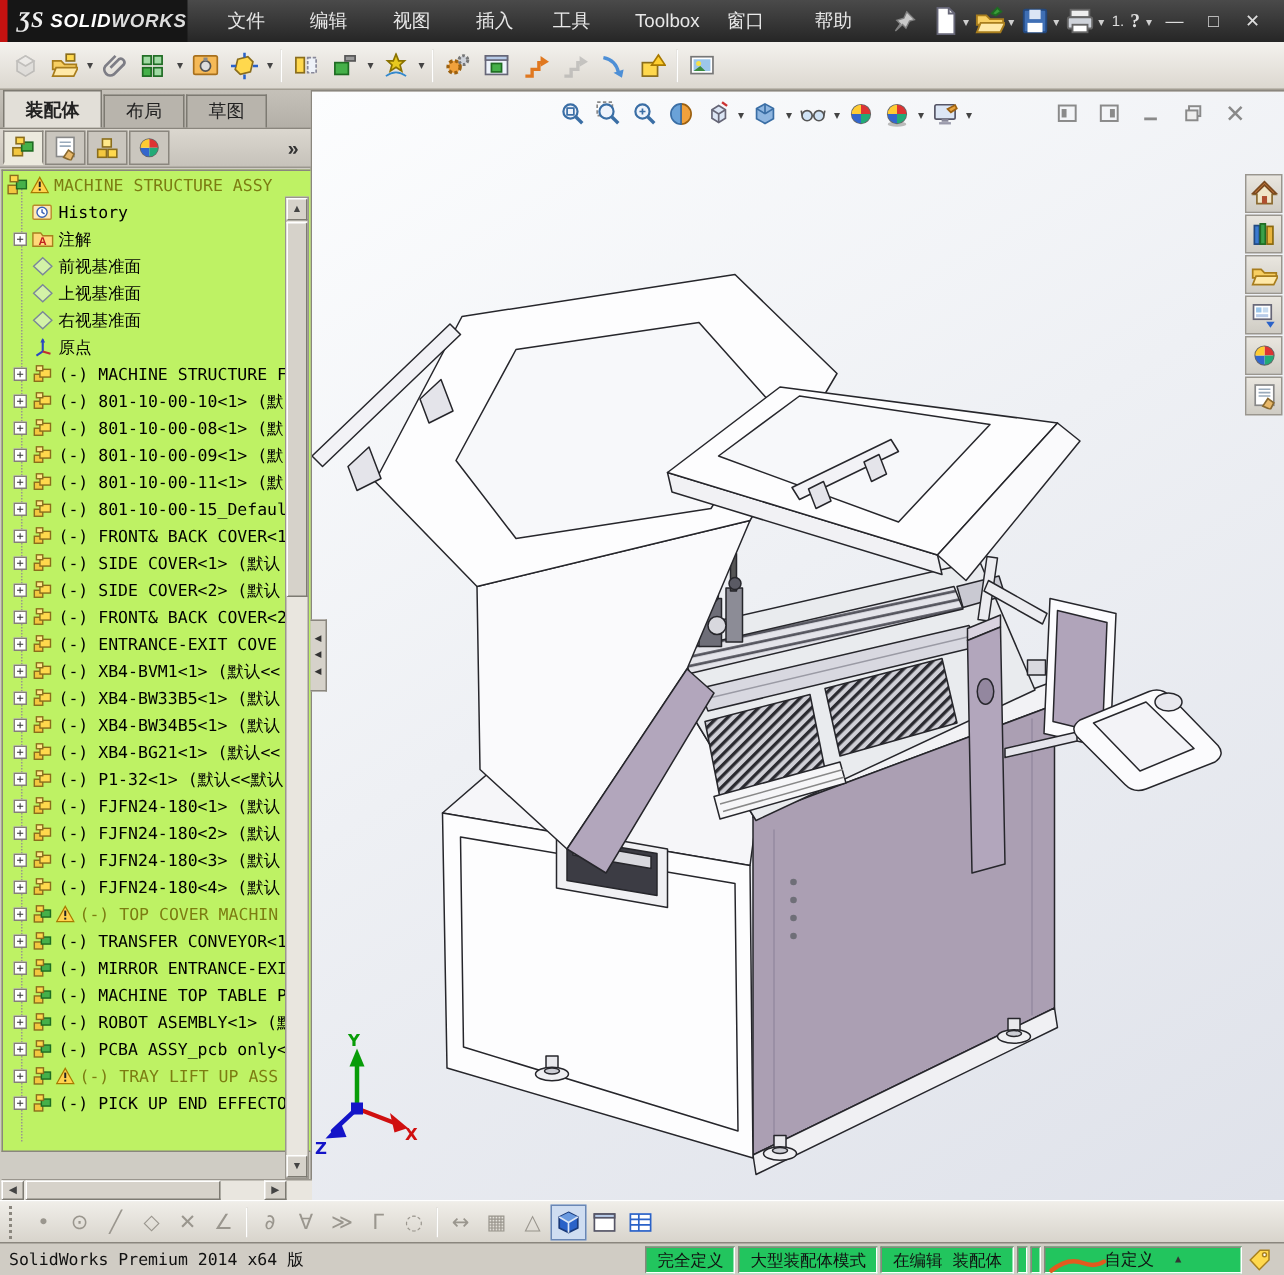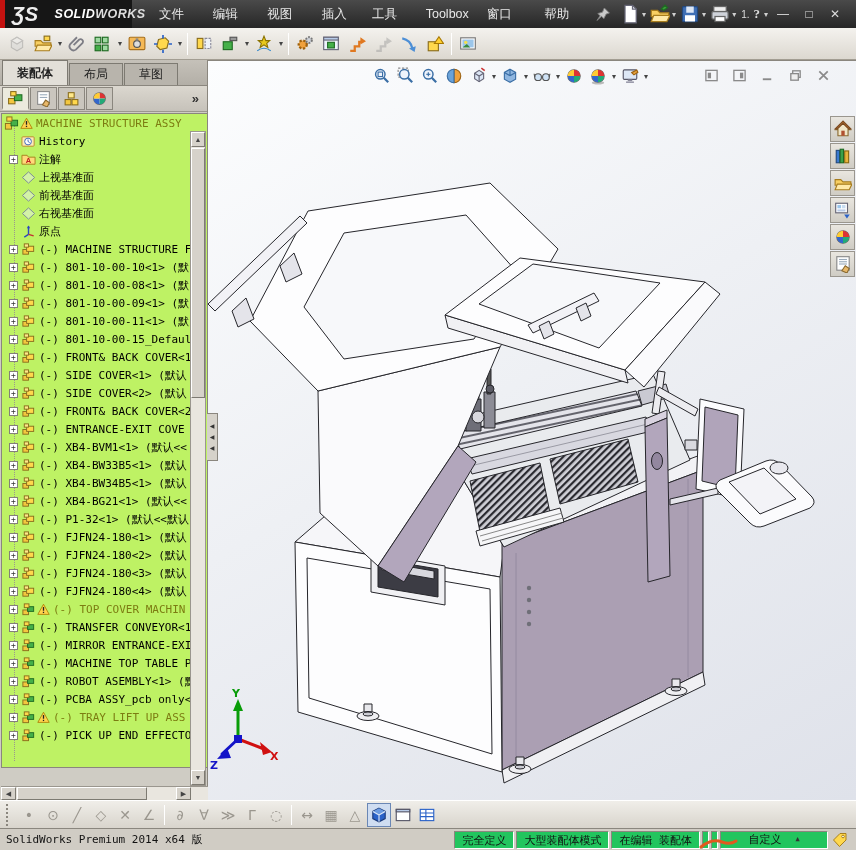--- a/index.html
+++ b/index.html
@@ -5,21 +5,21 @@
   html,body{margin:0;padding:0;background:#555;}
   *{box-sizing:border-box;}
   .w{position:relative;width:856px;height:850px;background:#d6d2ca;overflow:hidden;
      font-family:"Liberation Sans",sans-serif;font-size:12px;color:#111;}
   
   #titlebar{position:absolute;left:0;top:0;width:856px;height:28px;
     background:linear-gradient(#4a4a4a,#262626);display:flex;align-items:center;}
   #redstripe{position:absolute;left:0;top:0;width:5px;height:28px;background:#c41210;}
   #logo{height:28px;width:132px;background:#161616;color:#fff;display:flex;align-items:center;
     padding-left:12px;font-style:italic;font-weight:bold;letter-spacing:.5px;}
-  #logo .lg1{font-size:20px;margin-right:16px;color:#eee;}
+  #logo .lg1{font-size:15px;margin-right:4px;color:#eee;font-family:Liberation Serif, serif;}
   #logo .lg2{font-size:12.5px;}
   #logo .lg2 b{font-weight:bold}#logo .lg2 i{font-weight:bold;font-style:italic;color:#ddd}
   .menus{display:flex;margin-left:18px;}
   .menu{color:#e8e8e8;padding:0 9px;height:28px;line-height:28px;font-size:12.5px;cursor:default;}
   .tb-ico{width:20px;height:20px;display:inline-block;vertical-align:middle;}
   .qbar{display:flex;align-items:center;margin-left:8px;}
   .qitem{display:flex;align-items:center;height:24px;padding:0 1px;}
   .caret{font-size:8px;color:#cfcfcf;margin:0 2px;}
   .caret.dark{color:#444;}
   #pin{width:16px;height:16px;margin-left:6px;}
@@ -105,21 +105,21 @@
   .bbsep{width:1px;height:20px;background:#aaa59a;border-right:1px solid #fff;margin:0 3px;}
   
   #statusbar{position:absolute;left:0;top:828px;width:856px;height:22px;background:#d0ccc4;
     border-top:1px solid #8a867e;display:flex;align-items:center;
     font-family:"DejaVu Sans Mono",monospace;font-size:11px;}
   #sbleft{padding-left:6px;color:#111;}
   #sbright{margin-left:auto;display:flex;align-items:center;height:18px;margin-right:4px;}
   .sbcell{height:18px;line-height:17px;padding:0 7px;border:1px solid;border-color:#8a867e #fff #fff #8a867e;
     margin-left:2px;background:#22c55e;white-space:nowrap;}
   .sbcell.thin{width:7px;padding:0;}
-  .sbcell.custom{width:108px;display:flex;align-items:center;justify-content:center;}
+  .sbcell.custom{width:132px;display:flex;align-items:center;justify-content:center;}
   .sbcell.custom .up{font-size:7px;margin-left:14px;color:#333;}
   #sbtag{width:16px;height:16px;margin:0 4px;}
   #straymark{position:absolute;left:698px;top:836px;width:40px;height:13px;}
 </style>
 </head>
 <body>
 
 <div class="w">
 
   <div id="titlebar">
@@ -373,28 +373,28 @@
               <path d="M1 3.5h5.5L8 5.5h7V13H1z" fill="#ffd97a" stroke="#a8801e"></path>
               <text x="5" y="12" font-size="8" font-weight="bold" fill="#c02020" font-family="Liberation Sans,sans-serif">A</text>
             </svg></span>
           <span class="tlabel">注解</span>
         </div>
         <div class="trow">
           <span class="texp-sp"></span>
           <span class="tico"><svg viewBox="0 0 16 16" width="100%" height="100%">
               <polygon points="8,2 14.5,8 8,14 1.5,8" fill="#eef2f8" fill-opacity="0.45" stroke="#7a8699"></polygon>
             </svg></span>
+          <span class="tlabel">前视基准面</span>
+        </div>
+        <div class="trow">
+          <span class="texp-sp"></span>
+          <span class="tico"><svg viewBox="0 0 16 16" width="100%" height="100%">
+              <polygon points="8,2 14.5,8 8,14 1.5,8" fill="#eef2f8" fill-opacity="0.45" stroke="#7a8699"></polygon>
+            </svg></span>
           <span class="tlabel">上视基准面</span>
-        </div>
-        <div class="trow">
-          <span class="texp-sp"></span>
-          <span class="tico"><svg viewBox="0 0 16 16" width="100%" height="100%">
-              <polygon points="8,2 14.5,8 8,14 1.5,8" fill="#eef2f8" fill-opacity="0.45" stroke="#7a8699"></polygon>
-            </svg></span>
-          <span class="tlabel">前视基准面</span>
         </div>
         <div class="trow">
           <span class="texp-sp"></span>
           <span class="tico"><svg viewBox="0 0 16 16" width="100%" height="100%">
               <polygon points="8,2 14.5,8 8,14 1.5,8" fill="#eef2f8" fill-opacity="0.45" stroke="#7a8699"></polygon>
             </svg></span>
           <span class="tlabel">右视基准面</span>
         </div>
         <div class="trow">
           <span class="texp-sp"></span>

